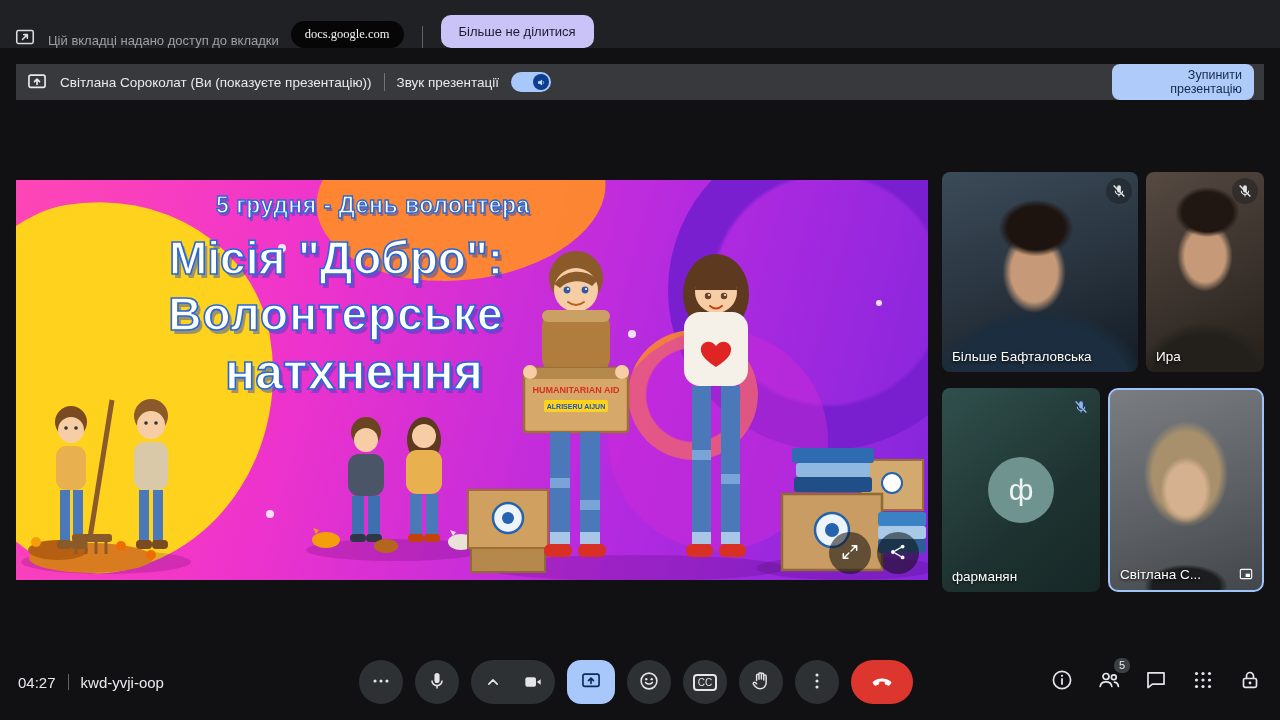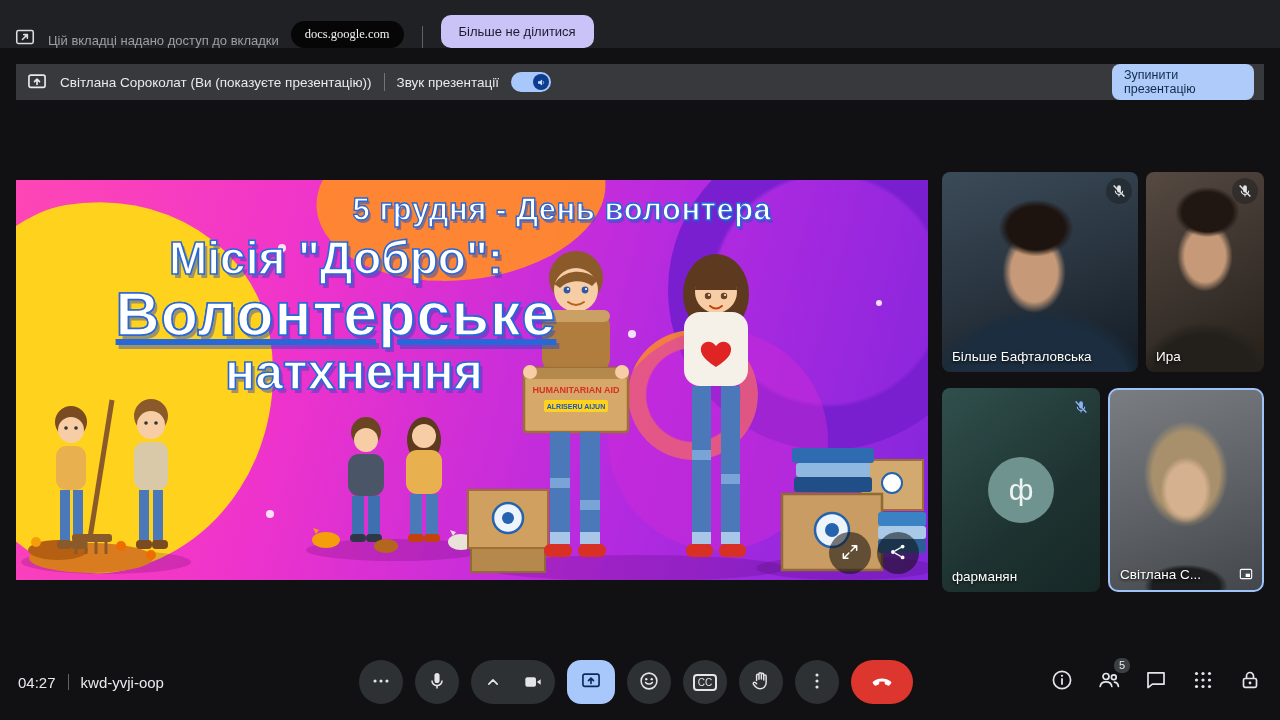--- a/index.html
+++ b/index.html
@@ -24,47 +24,47 @@
     padding:0 10px; color:#e8eaed; font-size:13.5px; }
   .pb-icon { width:22px; height:22px; color:#e8eaed; }
   .pb-icon svg { width:22px; height:22px; }
   .pb-div { width:1px; height:18px; background:#70757a; }
   .toggle { width:40px; height:20px; border-radius:10px; background:#a8c7fa; position:relative; cursor:pointer; flex:0 0 auto; }
   .toggle .knob { position:absolute; right:2px; top:2px; width:16px; height:16px; border-radius:50%;
     background:#0b3d91; display:flex; align-items:center; justify-content:center; color:#cfe0ff; }
   .toggle .knob svg { width:11px; height:11px; }
   .pb-stop { margin-left:auto; background:#aecbfa; color:#132b4e; border:none; border-radius:8px;
     font-family:inherit; font-size:12.5px; font-weight:500; line-height:14px; padding:4px 12px;
-    width:142px; text-align:left; cursor:pointer; }
+    width:142px; text-align:right; cursor:pointer; }
 
   
   .slide { position:absolute; left:16px; top:180px; width:912px; height:400px; overflow:hidden;
     background:linear-gradient(105deg,#ff46b5 0%,#ee33cc 32%,#b32ae0 68%,#8326dc 100%); }
   .blob { position:absolute; }
   .blob-yellow { left:-70px; top:20px; width:330px; height:370px; background:#ffd21e;
     border-radius:46% 54% 58% 42%/52% 44% 56% 48%; transform:rotate(-10deg); }
   .blob-orange { left:300px; top:-70px; width:290px; height:170px; background:#ff8a2a;
     border-radius:50%; transform:rotate(-6deg); opacity:.95; }
   .blob-purple { right:-60px; top:-50px; width:320px; height:320px; border-radius:50%;
     background:radial-gradient(circle,transparent 50%,#7a1fd0 52% 74%,transparent 76%); }
   .blob-ring { right:170px; top:150px; width:130px; height:130px; border-radius:50%;
     background:radial-gradient(circle,transparent 50%,#ff8a2a 52% 70%,transparent 72%); opacity:.85; }
   .blob-pink { right:100px; bottom:30px; width:220px; height:220px; border-radius:50%;
     background:#d12bd6; opacity:.45; }
   .dot { position:absolute; width:8px; height:8px; border-radius:50%; background:#fff; opacity:.85; }
   .d1{left:262px;top:64px;} .d2{left:612px;top:150px;} .d3{left:250px;top:330px;} .d4{left:860px;top:120px;width:6px;height:6px;}
 
-  .slide-title { position:absolute; left:200px; right:20px; top:12px; text-align:center;
-    font-size:31px; font-weight:bold; color:#fff; letter-spacing:.5px; z-index:3;
+  .slide-title { position:absolute; left:200px; right:20px; top:12px; 
+    font-size:23px; font-weight:bold; color:#fff; letter-spacing:.5px; z-index:3;
     -webkit-text-stroke:1.3px #2668d8; text-shadow:2px 3px 0 rgba(38,80,200,.5); }
   .slide-heading { position:absolute; left:0; top:52px; width:640px; text-align:center;
     color:#fff; font-weight:bold; z-index:3;
     -webkit-text-stroke:1.6px #2668d8; text-shadow:3px 4px 0 rgba(38,70,190,.45); }
   .sh1 { font-size:46px; line-height:52px; }
-  .sh2 { font-size:61px; line-height:60px; letter-spacing:1px;text-decoration:underline; }
+  .sh2 { font-size:46px; line-height:60px; letter-spacing:1px; }
   .sh3 { font-size:50px; line-height:56px;padding-left:36px; }
   .slide-art { position:absolute; left:0; bottom:0; width:912px; height:330px; z-index:2; }
 
   .slide-btn { position:absolute; width:42px; height:42px; border-radius:50%; border:none;
     background:rgba(15,15,15,.55); color:#fff; display:flex; align-items:center; justify-content:center;
     cursor:pointer; z-index:4; }
   .slide-btn svg { width:20px; height:20px; }
   .btn-expand { right:57px; bottom:6px; }
   .btn-share  { right:9px;  bottom:6px; }
 

